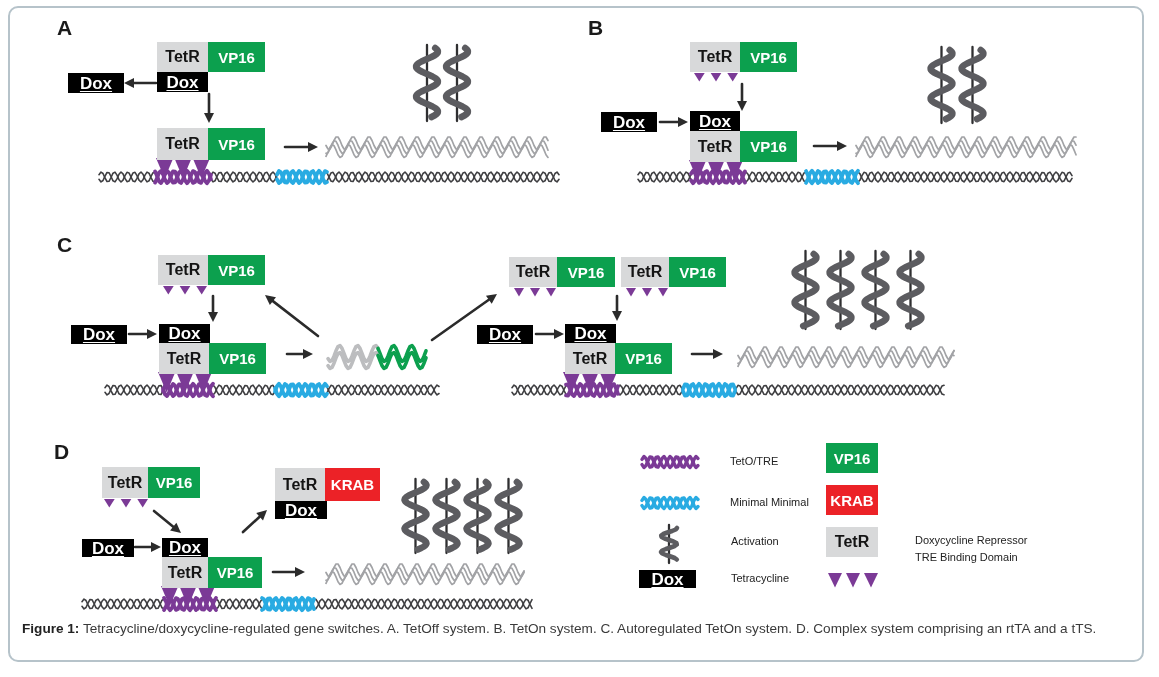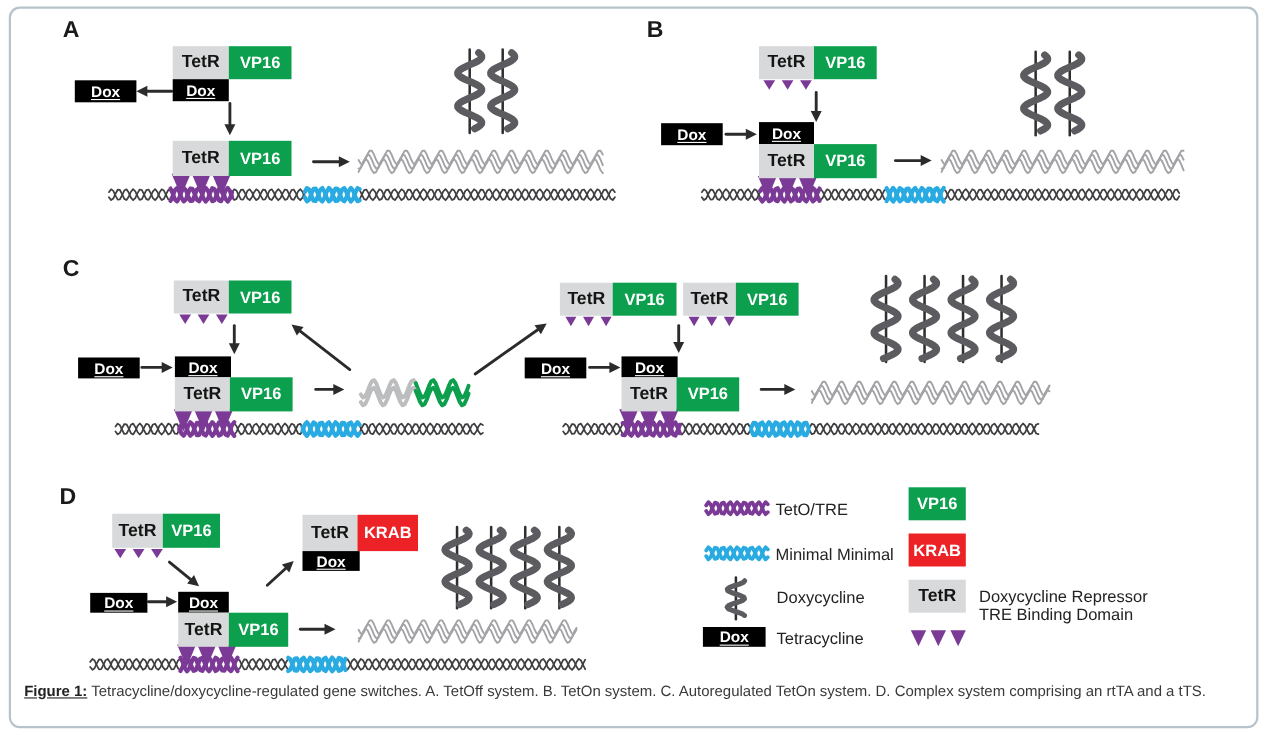--- a/index.html
+++ b/index.html
@@ -5,24 +5,24 @@
   html,body{margin:0;padding:0;background:#fff;}
   #fig{position:relative;width:1159px;height:677px;background:#fff;font-family:"Liberation Sans",sans-serif;overflow:hidden;}
   #frame{position:absolute;left:8px;top:6px;width:1132px;height:652px;border:2px solid #b6c3ca;border-radius:10px;}
   .abs{position:absolute;}
   svg.abs{display:block;overflow:visible;}
   .plabel{position:absolute;font-size:21px;font-weight:bold;color:#1a1a1a;}
   .b{position:absolute;display:flex;align-items:center;justify-content:center;font-weight:bold;box-sizing:border-box;line-height:1;}
   .tetr{background:#d8d9da;color:#141414;font-size:16px;}
   .vp16{background:#0ca04e;color:#ffffff;font-size:15px;}
   .krab{background:#ec2227;color:#ffffff;font-size:15px;}
-  .dox{background:#000000;color:#ffffff;font-size:14px;text-decoration:underline;text-underline-offset:2px;}
-  .legend-label{position:absolute;font-size:15px;color:#222;white-space:nowrap;}
+  .dox{background:#000000;color:#ffffff;font-size:17px;text-decoration:underline;text-underline-offset:2px;}
+  .legend-label{position:absolute;font-size:11px;color:#222;white-space:nowrap;margin-left:25px;}
   .caption{position:absolute;left:22px;top:621px;width:1108px;font-size:13.6px;line-height:16.8px;color:#3a3a3a;text-align:justify;}
-  .caption .cap-prefix{font-weight:bold;color:#222;text-decoration:underline;}
+  .caption .cap-prefix{font-weight:bold;color:#222;}
 </style>
 </head>
 <body>
 
 <div id="fig">
   <div id="frame"></div>
 
   <div class="plabel" style="left:57px;top:16px">A</div>
   <svg class="abs" style="left:156px;top:158px" width="54" height="21" viewBox="0 0 54 21">
       <path d="M0 0L17.333333333333332 0L8.666666666666666 20.5Z" fill="#7b3a96"></path>
@@ -294,21 +294,21 @@
   <div class="legend-label" style="left:705px;top:455px">TetO/TRE</div>
   <svg class="abs" style="left:641px;top:493px" width="58" height="20" viewBox="0 0 58 20">
       <path d="M1.0 12.6L3.0 15.5L5.0 13.6L7.0 8.7L9.0 4.9L11.0 5.5L13.0 10.0L15.0 14.5L17.0 15.1L19.0 11.3L21.0 6.4L23.0 4.5L25.0 7.4L27.0 12.6L29.0 15.5L31.0 13.6L33.0 8.7L35.0 4.9L37.0 5.5L39.0 10.0L41.0 14.5L43.0 15.1L45.0 11.3L47.0 6.4L49.0 4.5L51.0 7.4L53.0 12.6L55.0 15.5L57.0 13.6" fill="none" stroke="#29abe2" stroke-width="3.4" stroke-linecap="round" stroke-linejoin="round"></path>
       <path d="M1.0 7.4L3.0 4.5L5.0 6.4L7.0 11.3L9.0 15.1L11.0 14.5L13.0 10.0L15.0 5.5L17.0 4.9L19.0 8.7L21.0 13.6L23.0 15.5L25.0 12.6L27.0 7.4L29.0 4.5L31.0 6.4L33.0 11.3L35.0 15.1L37.0 14.5L39.0 10.0L41.0 5.5L43.0 4.9L45.0 8.7L47.0 13.6L49.0 15.5L51.0 12.6L53.0 7.4L55.0 4.5L57.0 6.4" fill="none" stroke="#29abe2" stroke-width="3.4" stroke-linecap="round" stroke-linejoin="round"></path>
     </svg>
   <div class="legend-label" style="left:705px;top:496px">Minimal Minimal</div>
   <svg class="abs" style="left:654px;top:524px" width="30" height="40" viewBox="0 0 30 40">
       <path d="M15 1L15 39" fill="none" stroke="#2f2f31" stroke-width="2.3" stroke-linecap="round" stroke-linejoin="round"></path>
       <path d="M23.0 4.0L21.7 5.5L18.1 7.0L13.4 8.5L9.3 10.0L7.2 11.5L7.6 13.0L10.6 14.5L15.0 16.0L19.4 17.5L22.4 19.0L22.8 20.5L20.7 22.0L16.6 23.5L11.9 25.0L8.3 26.5L7.0 28.0L8.3 29.5L11.9 31.0L16.6 32.5L20.7 34.0L22.8 35.5" fill="none" stroke="#5c5c60" stroke-width="4.6" stroke-linecap="round" stroke-linejoin="round"></path>
     </svg>
-  <div class="legend-label" style="left:706px;top:535px">Doxycycline</div>
+  <div class="legend-label" style="left:706px;top:535px">Activation</div>
   <div class="b dox" style="left:639px;top:570px;width:57px;height:18px">Dox</div>
   <div class="legend-label" style="left:706px;top:572px">Tetracycline</div>
 
   <div class="b vp16" style="left:826px;top:443px;width:52px;height:30px">VP16</div>
   <div class="b krab" style="left:826px;top:485px;width:52px;height:30px">KRAB</div>
   <div class="b tetr" style="left:826px;top:527px;width:52px;height:30px">TetR</div>
   <div class="legend-label" style="left:890px;top:534px">Doxycycline Repressor</div>
   <svg class="abs" style="left:828px;top:573px" width="50" height="15" viewBox="0 0 50 15">
       <path d="M0 0L14 0L7 14.5Z" fill="#7b3a96"></path>
       <path d="M18 0L32 0L25 14.5Z" fill="#7b3a96"></path>

